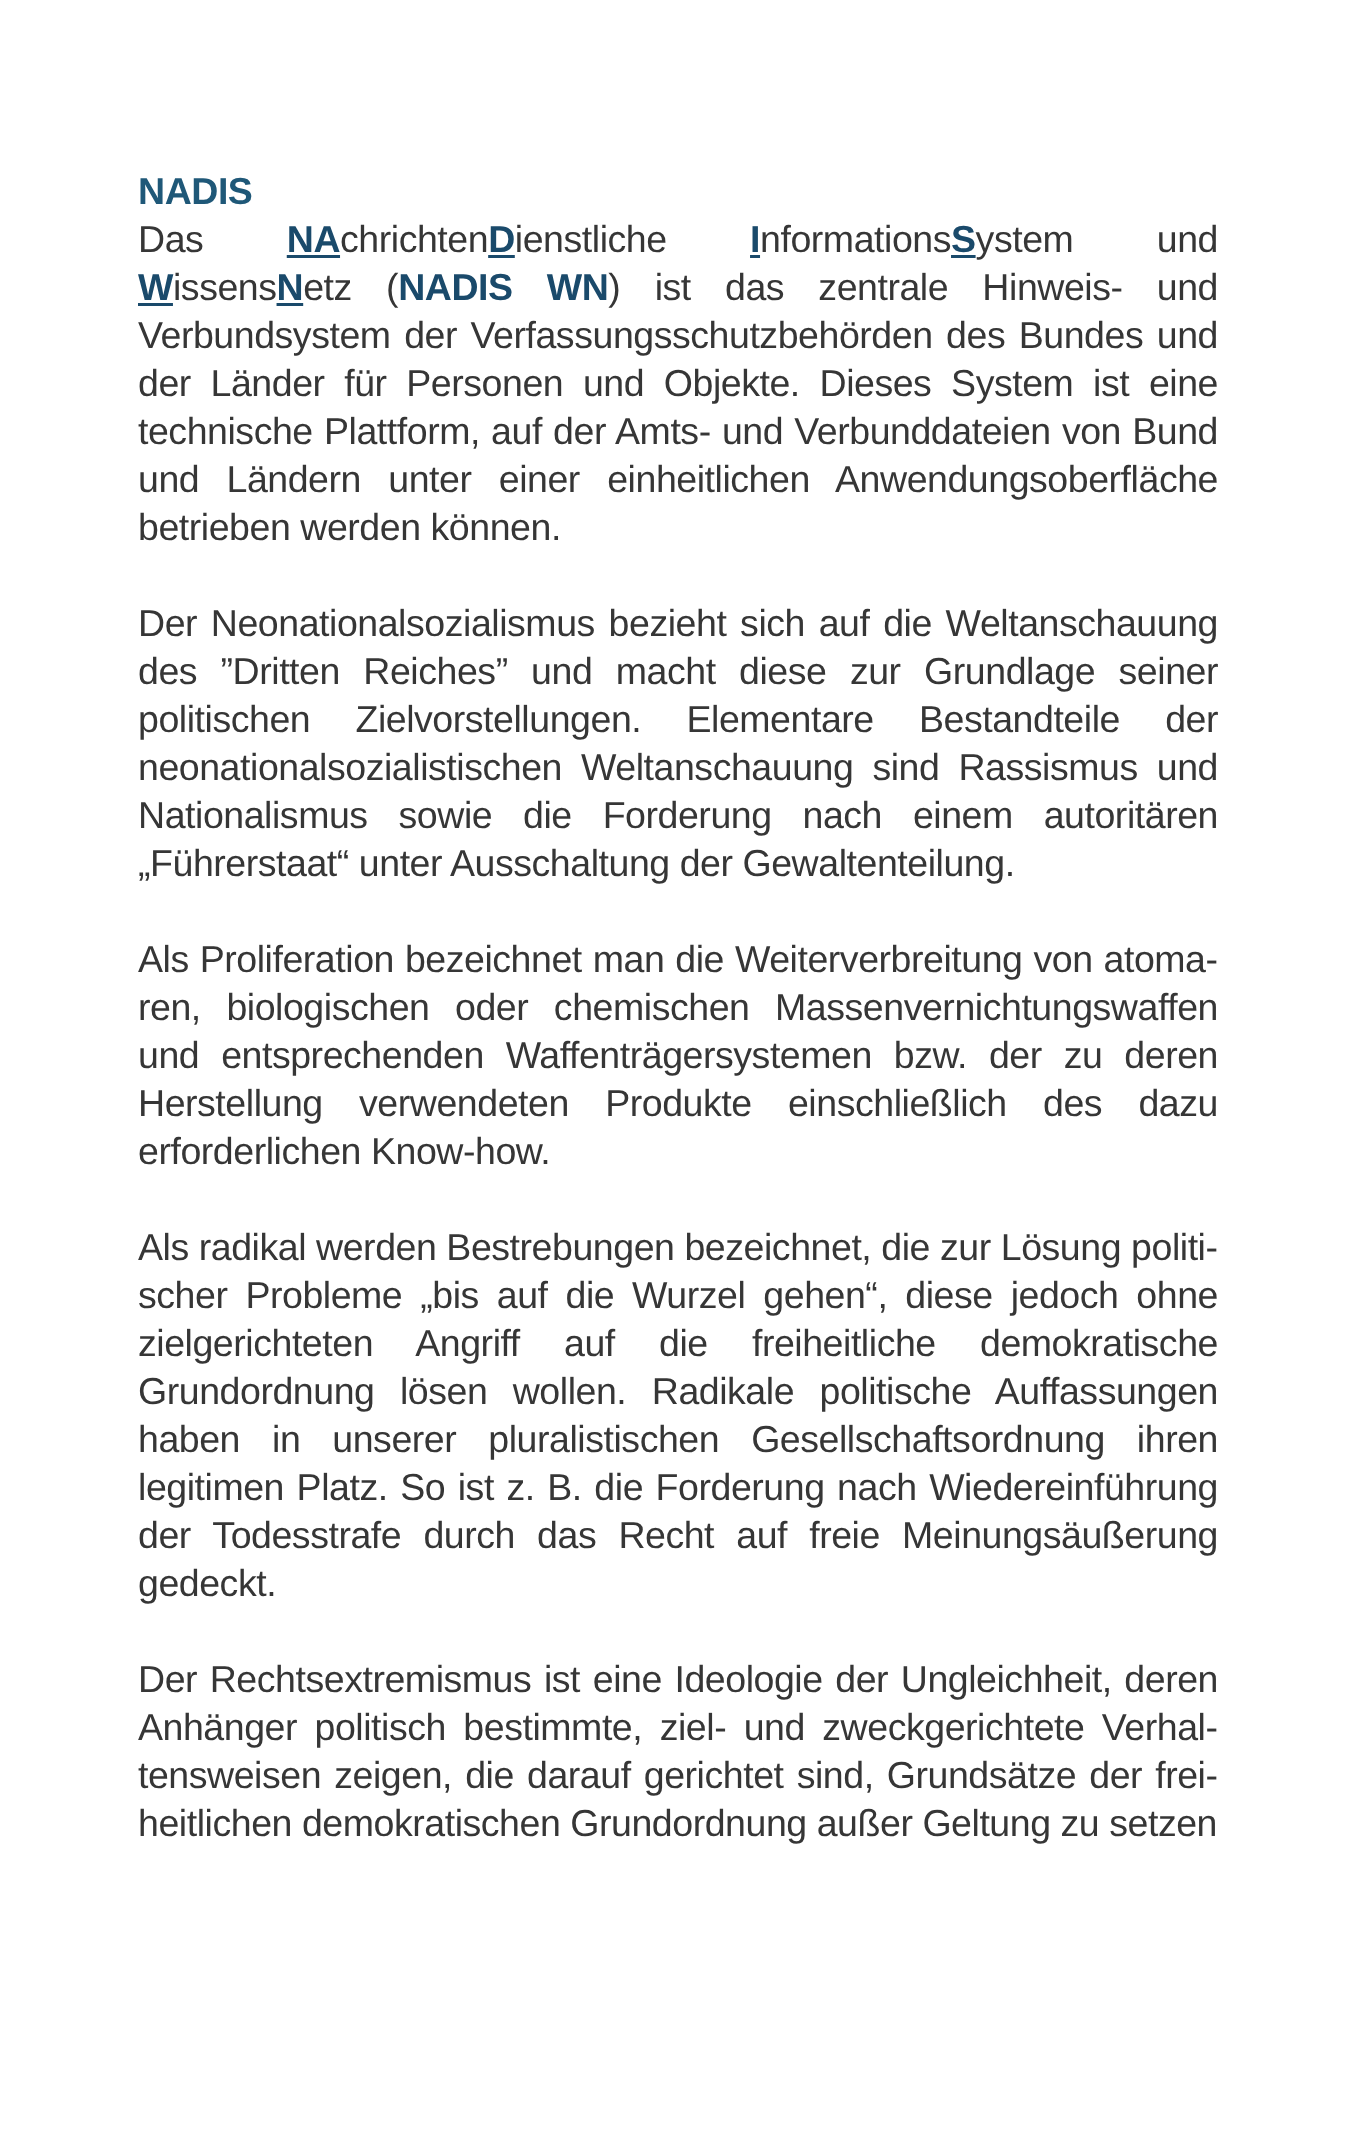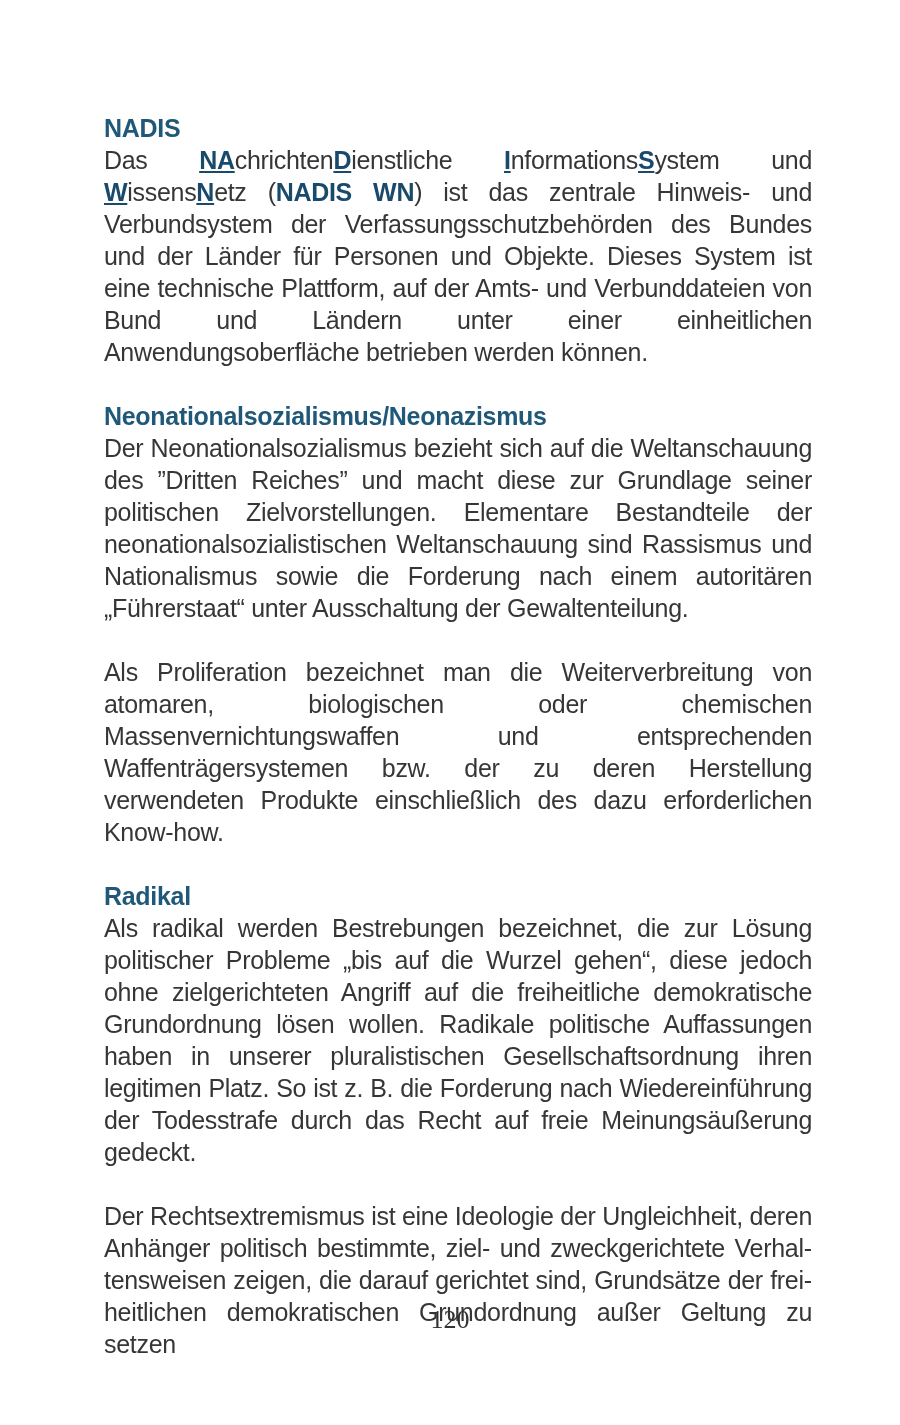--- a/index.html
+++ b/index.html
@@ -25,21 +25,21 @@
     width: 724px;
     color: var(--body, #363636);
     font-size: 25px;
     line-height: 32px;
     letter-spacing: -0.3px;
     text-align: justify;
     -webkit-hyphens: manual;
     hyphens: manual;
   }
   .glossary-section {
-    margin: 0 0 32px 16px;
+    margin: 0 0 32px 4px;
   }
   .glossary-section:last-child {
     margin-bottom: 0;
   }
   .entry-heading {
     margin: 0;
     font-size: 25px;
     line-height: 32px;
     font-weight: 700;
     color: var(--heading, #1f5878);
@@ -77,34 +77,31 @@
 <main class="page">
 
   <div class="content">
 
     <section class="glossary-section">
       <h2 class="entry-heading">NADIS</h2>
       <p class="entry-body"><span>Das </span><span class="seg-b seg-u seg-accent">NA</span><span>chrichten</span><span class="seg-b seg-u seg-accent">D</span><span>ienstliche </span><span class="seg-b seg-u seg-accent">I</span><span>nformations</span><span class="seg-b seg-u seg-accent">S</span><span>ystem und </span><span class="seg-b seg-u seg-accent">W</span><span>issens</span><span class="seg-b seg-u seg-accent">N</span><span>etz (</span><span class="seg-b seg-accent">NADIS WN</span><span>) ist das zentrale Hinweis- und Verbundsystem der Ver­fassungsschutzbehörden des Bundes und der Länder für Personen und Objekte. Dieses System ist eine technische Plattform, auf der Amts- und Verbunddateien von Bund und Ländern unter einer ein­heitlichen Anwendungsoberfläche betrieben werden können.</span></p>
     </section>
 
     <section class="glossary-section">
-      <h2 class="entry-heading">Neonationalsozialismus/Neonazismus</h2>
       <p class="entry-body"><span>Der Neonationalsozialismus bezieht sich auf die Weltanschauung des ”Dritten Reiches” und macht diese zur Grundlage seiner politischen Zielvorstellungen. Elementare Bestandteile der neonationalsozialisti­schen Weltanschauung sind Rassismus und Nationalismus sowie die Forderung nach einem autoritären „Führerstaat“ unter Ausschaltung der Gewaltenteilung.</span></p>
     </section>
 
     <section class="glossary-section">
       <p class="entry-body"><span>Als Proliferation bezeichnet man die Weiterverbreitung von atoma­ren, biologischen oder chemischen Massenvernichtungswaffen und entsprechenden Waffenträgersystemen bzw. der zu deren Herstel­lung verwendeten Produkte einschließlich des dazu erforderlichen Know-how.</span></p>
     </section>
 
     <section class="glossary-section">
-      <h2 class="entry-heading">Radikal</h2>
       <p class="entry-body"><span>Als radikal werden Bestrebungen bezeichnet, die zur Lösung politi­scher Probleme „bis auf die Wurzel gehen“, diese jedoch ohne zielge­richteten Angriff auf die freiheitliche demokratische Grundordnung lösen wollen. Radikale politische Auffassungen haben in unserer pluralistischen Gesellschaftsordnung ihren legitimen Platz. So ist z. B. die Forderung nach Wiedereinführung der Todesstrafe durch das Recht auf freie Meinungsäußerung gedeckt.</span></p>
     </section>
 
     <section class="glossary-section">
       <p class="entry-body"><span>Der Rechtsextremismus ist eine Ideologie der Ungleichheit, deren Anhänger politisch bestimmte, ziel- und zweckgerichtete Verhal­tensweisen zeigen, die darauf gerichtet sind, Grundsätze der frei­heitlichen demokratischen Grundordnung außer Geltung zu setzen</span></p>
     </section>
 
   </div>
 
-  <div class="page-number">120</div>
 
 </main>
 
 </body></html>

